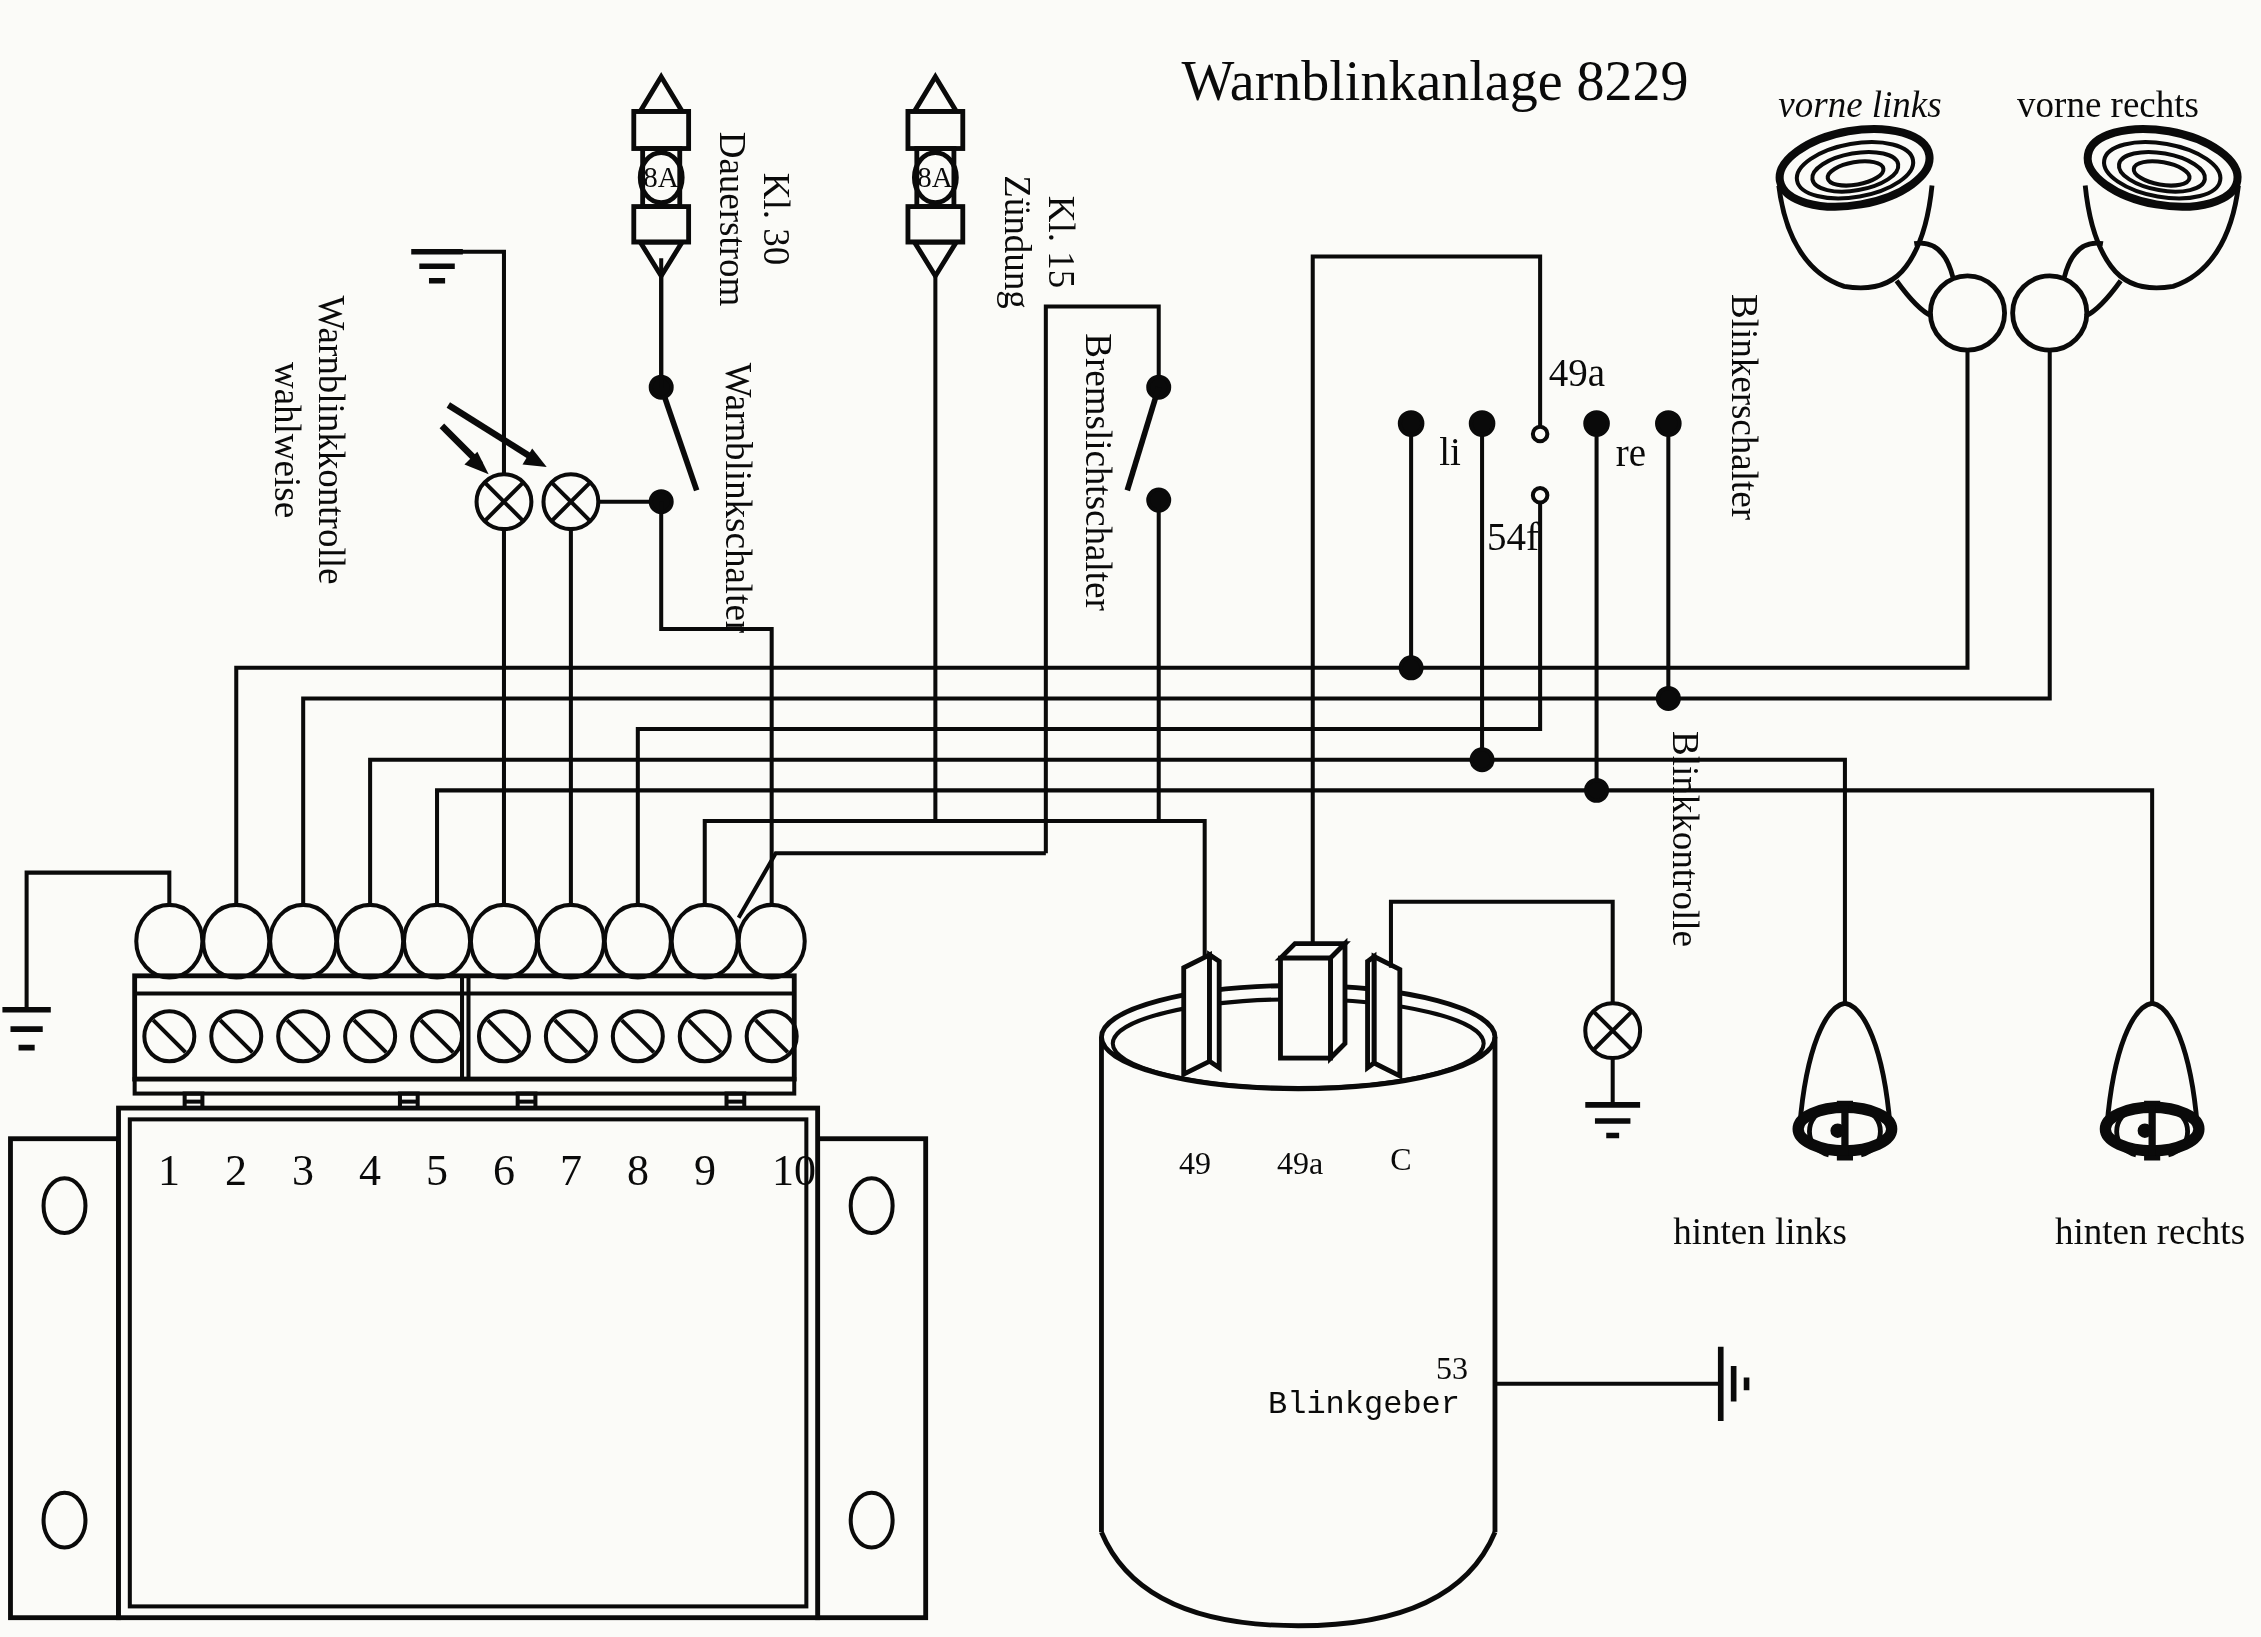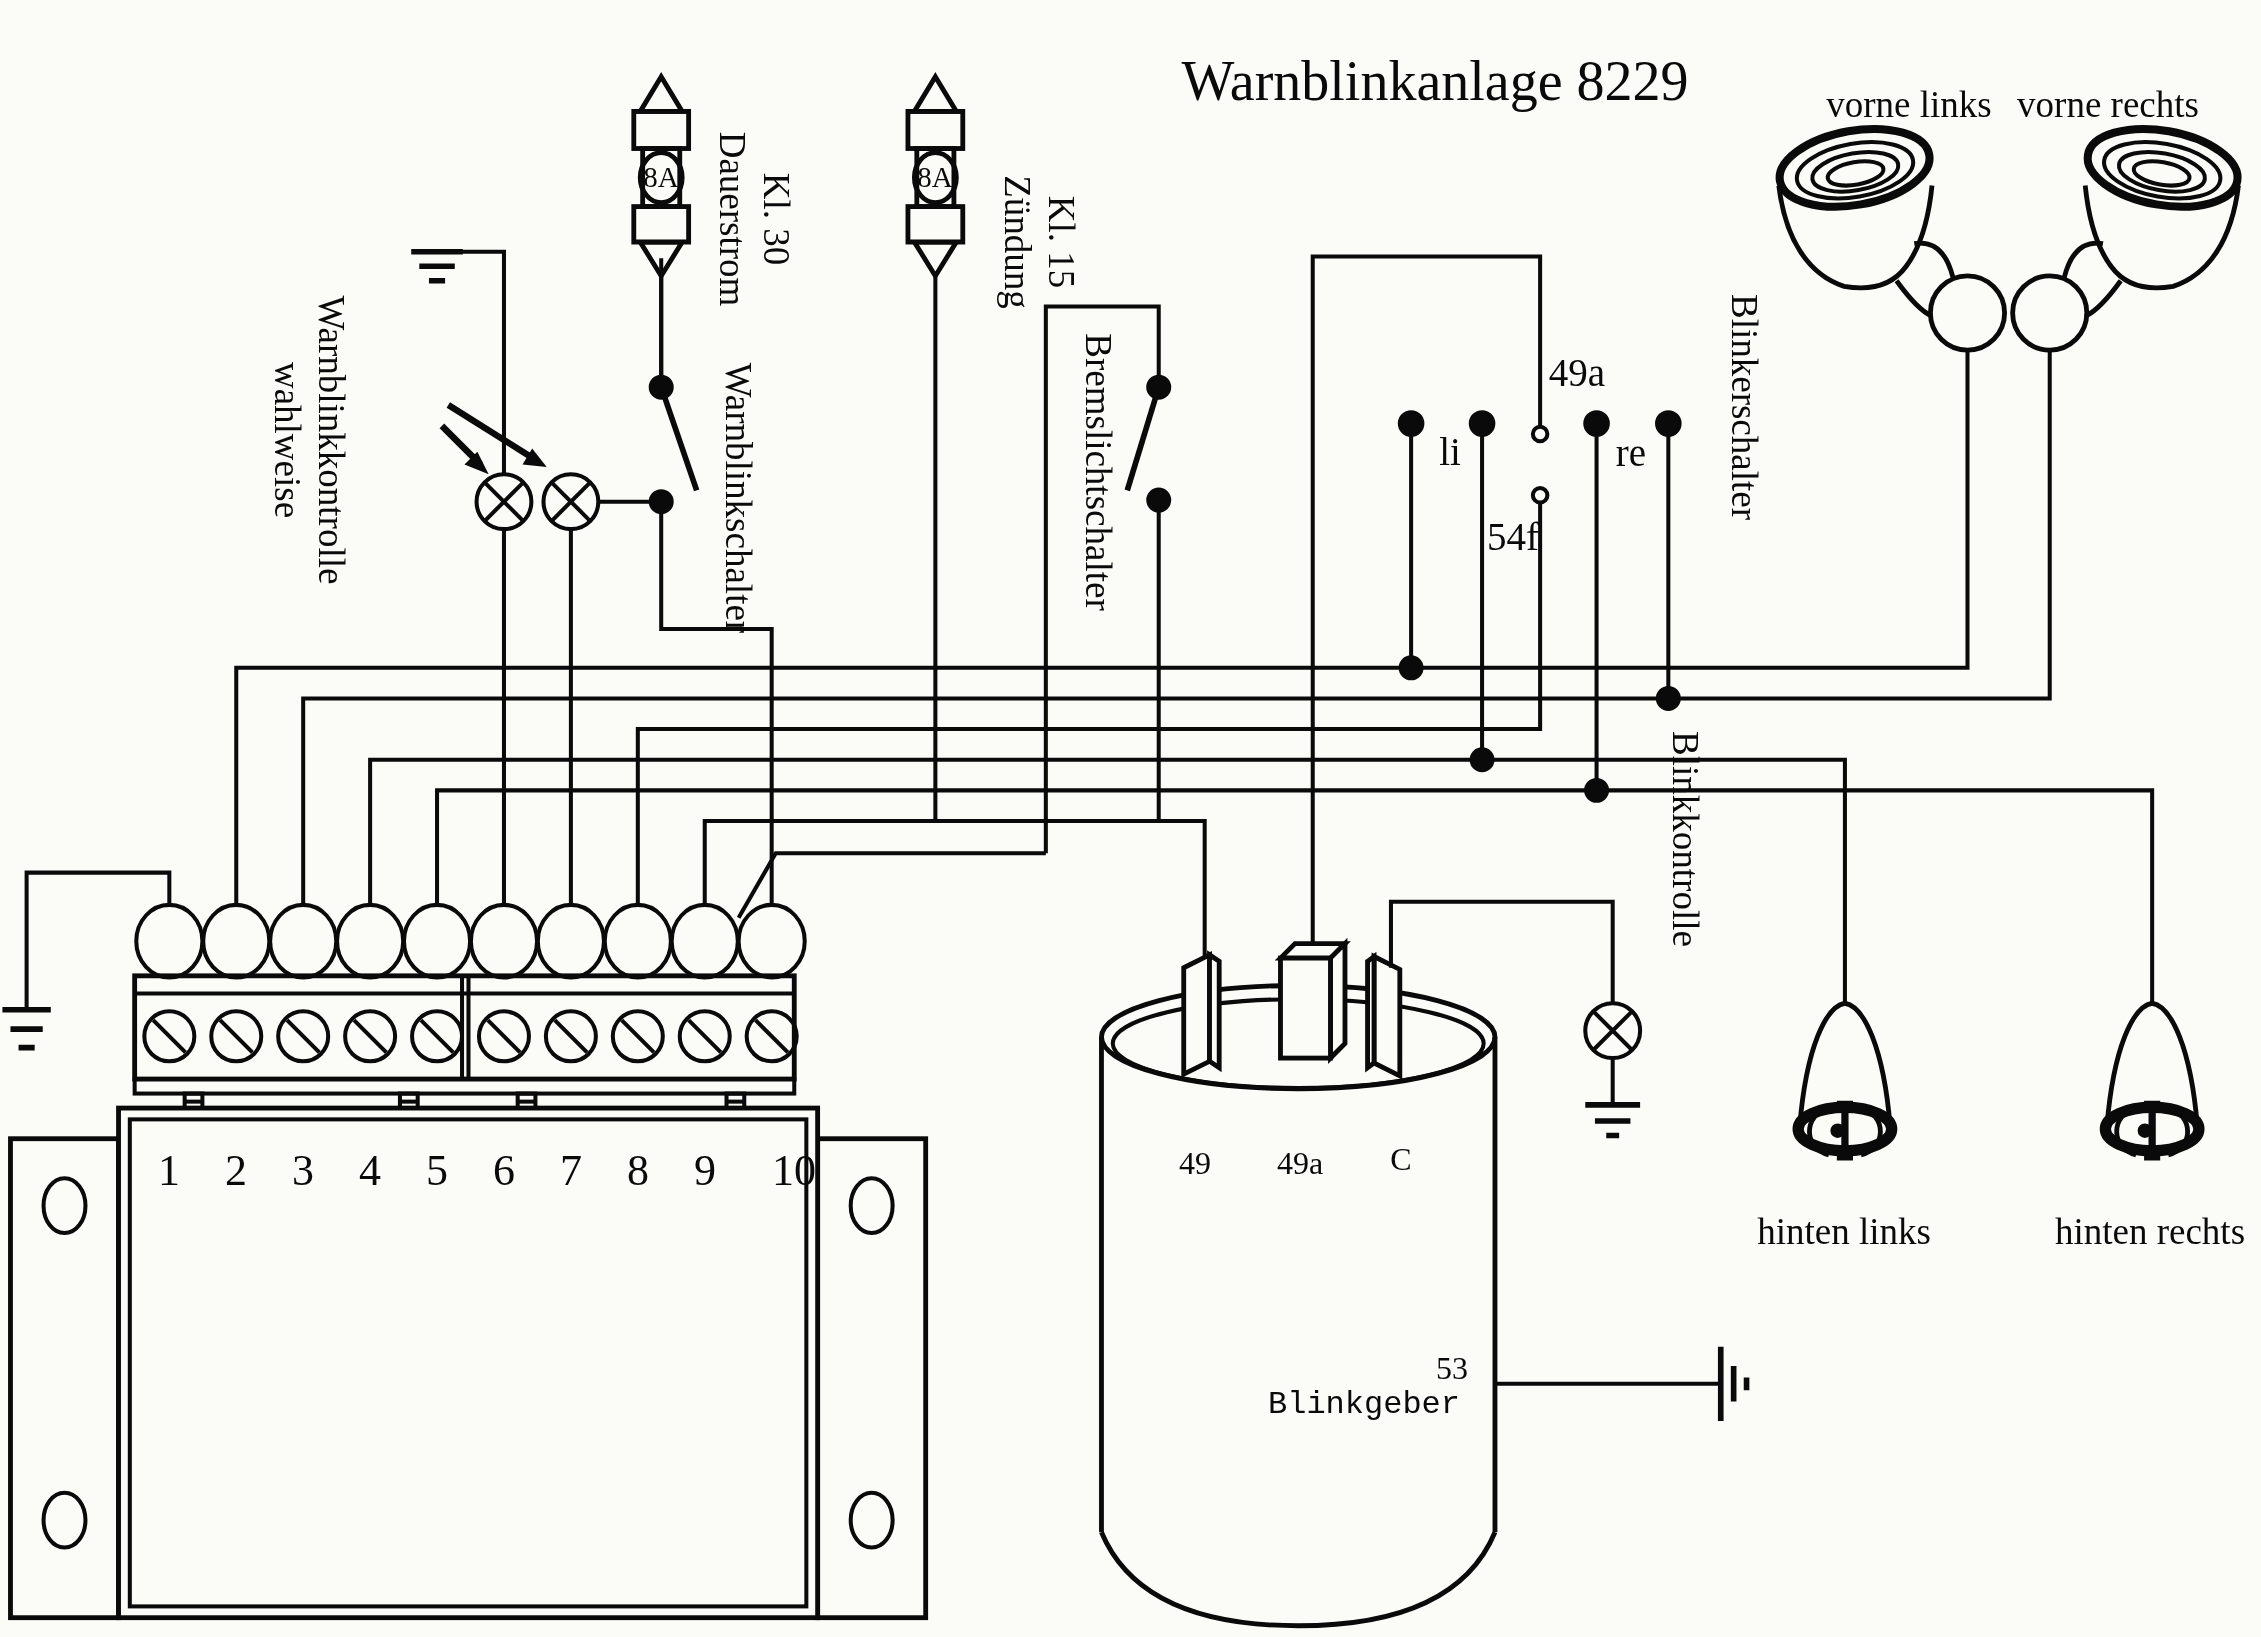--- a/index.html
+++ b/index.html
@@ -278,23 +278,23 @@
 <div class="vlbl" style="left:738px;top:498px;">Warnblinkschalter</div>
 <div class="vlbl" style="left:1098px;top:472px;">Bremslichtschalter</div>
 <div class="vlbl" style="left:1744px;top:407px;">Blinkerschalter</div>
 <div class="vlbl" style="left:1685px;top:839px;">Blinkkontrolle</div>
 
 <div class="lbl small" style="left:1577px;top:373px;">49a</div>
 <div class="lbl small" style="left:1450px;top:452px;">li</div>
 <div class="lbl small" style="left:1631px;top:453px;">re</div>
 <div class="lbl small" style="left:1513px;top:537px;">54f</div>
 
-<div class="lbl" style="left:1909px;top:105px;">vorne links</div>
+<div class="lbl" style="left:1860px;top:105px;font-style:italic;">vorne links</div>
 <div class="lbl" style="left:2108px;top:105px;">vorne rechts</div>
-<div class="lbl" style="left:1844px;top:1232px;">hinten links</div>
+<div class="lbl" style="left:1760px;top:1232px;">hinten links</div>
 <div class="lbl" style="left:2150px;top:1232px;">hinten rechts</div>
 
 <div class="lbl relaylbl" style="left:1195px;top:1164px;">49</div>
 <div class="lbl relaylbl" style="left:1300px;top:1164px;">49a</div>
 <div class="lbl relaylbl" style="left:1401px;top:1160px;">C</div>
 <div class="lbl relaylbl" style="left:1452px;top:1369px;">53</div>
 <div class="lbl relaylbl" style="left:1364px;top:1405px;font-family:Liberation Mono, monospace;">Blinkgeber</div>
 
 <div class="lbl num" style="left:169px;top:1171px;">1</div>
 <div class="lbl num" style="left:236px;top:1171px;">2</div>

